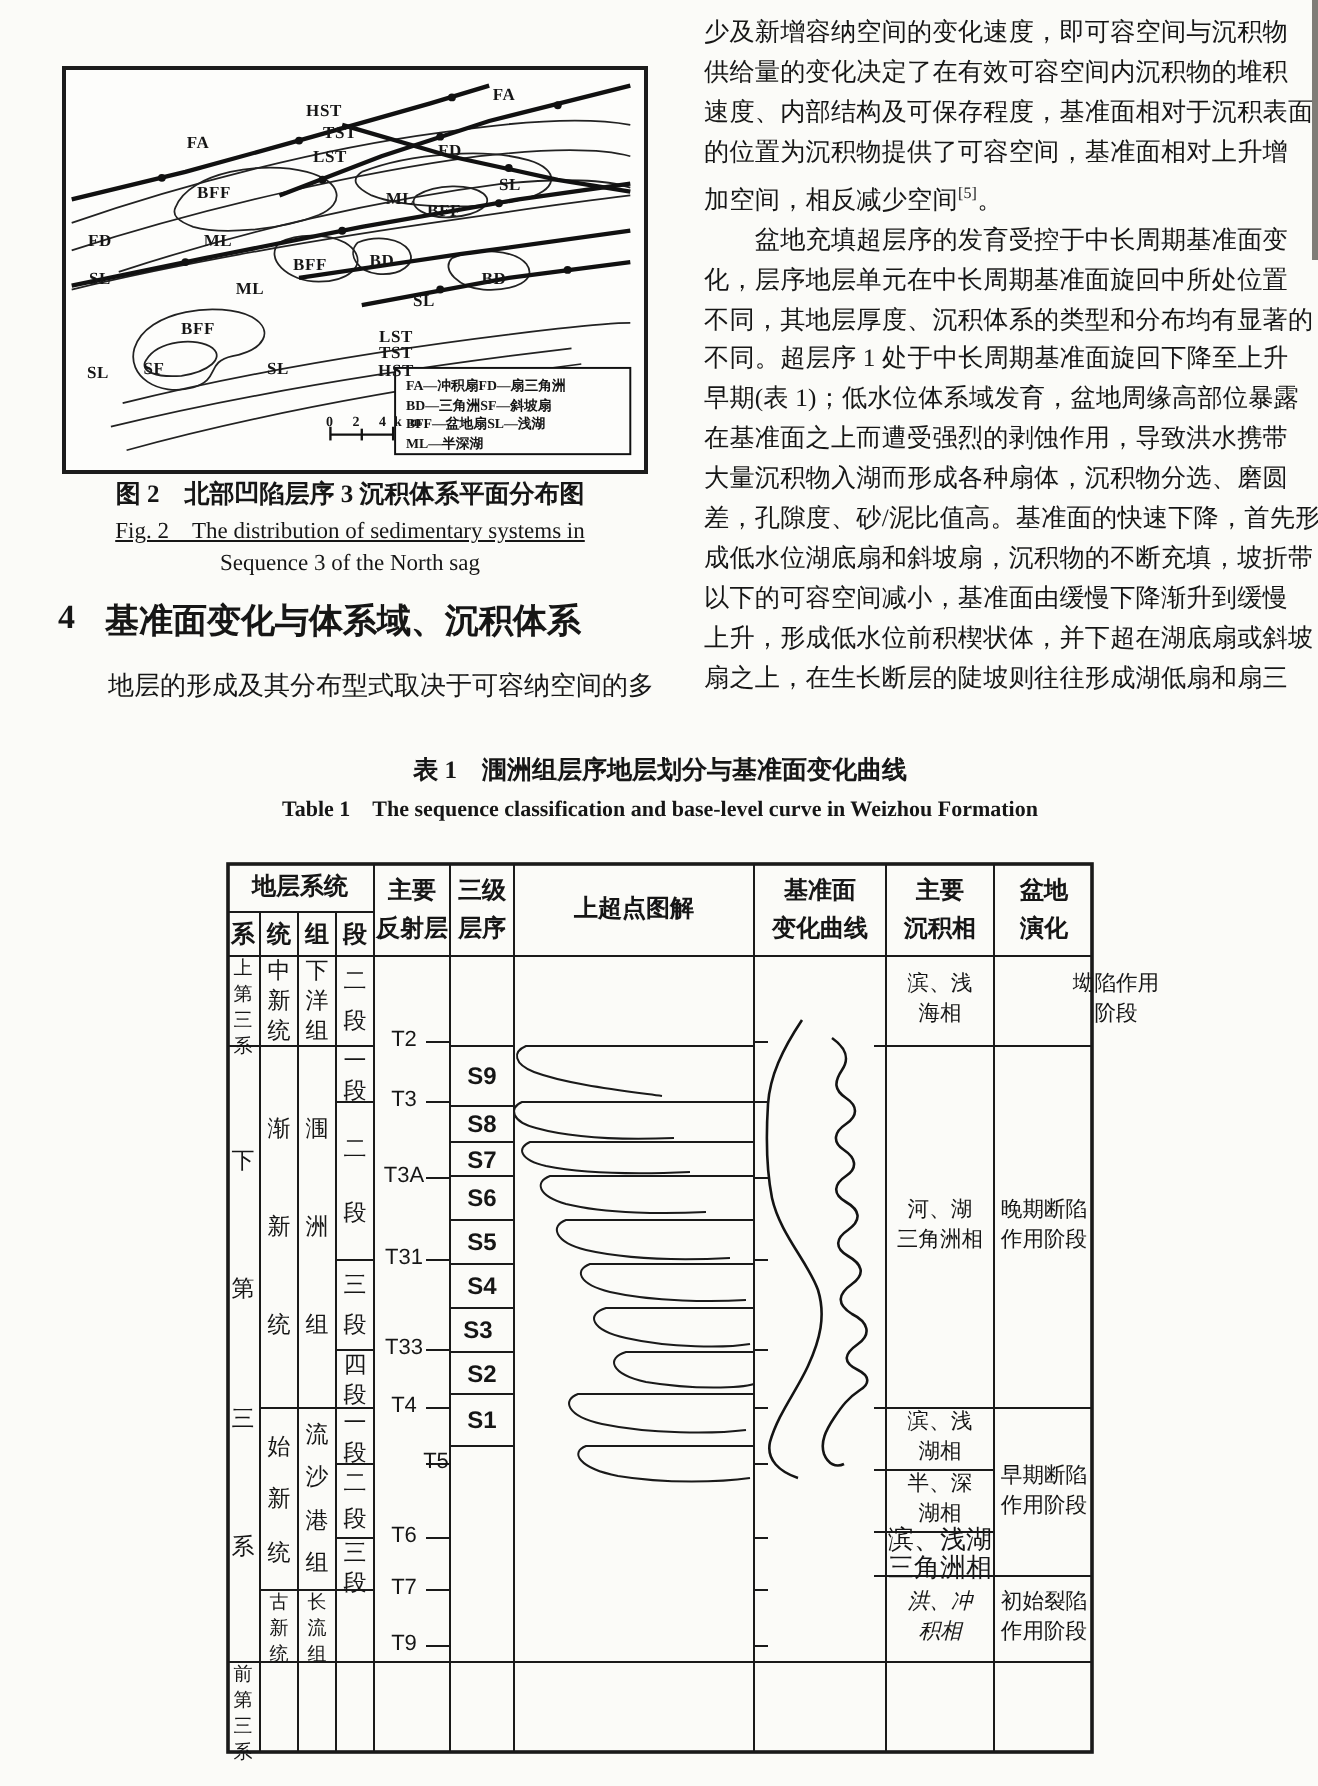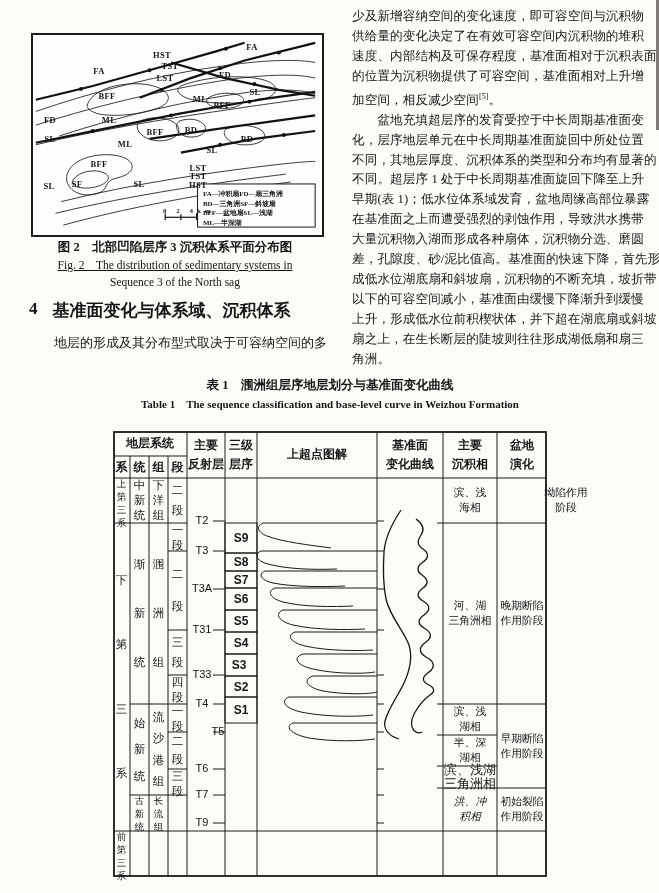--- a/index.html
+++ b/index.html
@@ -155,21 +155,20 @@
       <div class="rline">不同，其地层厚度、沉积体系的类型和分布均有显著的</div>
       <div class="rline">不同。超层序 1 处于中长周期基准面旋回下降至上升</div>
       <div class="rline">早期(表 1)；低水位体系域发育，盆地周缘高部位暴露</div>
       <div class="rline">在基准面之上而遭受强烈的剥蚀作用，导致洪水携带</div>
       <div class="rline">大量沉积物入湖而形成各种扇体，沉积物分选、磨圆</div>
       <div class="rline">差，孔隙度、砂/泥比值高。基准面的快速下降，首先形</div>
       <div class="rline">成低水位湖底扇和斜坡扇，沉积物的不断充填，坡折带</div>
       <div class="rline">以下的可容空间减小，基准面由缓慢下降渐升到缓慢</div>
       <div class="rline">上升，形成低水位前积楔状体，并下超在湖底扇或斜坡</div>
       <div class="rline">扇之上，在生长断层的陡坡则往往形成湖低扇和扇三</div>
-      <div class="rline">角洲。</div>
     </div>
 
   <div id="tbl-title-zh">表 1　涠洲组层序地层划分与基准面变化曲线</div>
   <div id="tbl-title-en">Table 1　The sequence classification and base-level curve in Weizhou Formation</div>
 
   <div id="tbl">
     <svg id="tbl-grid" width="434" height="447" viewBox="0 0 434 447">
       <rect x="1" y="1" width="432" height="444" class="ln2"></rect>
 
       <line x1="17" y1="25" x2="17" y2="445" class="ln"></line>
@@ -427,21 +426,21 @@
           <div>湖相</div>
         </div>
         <div class="hcell" style="left: 330px; top: 335px; width: 54px; height: 22px; font-size: 13px; gap: 0px;">
           <div>滨、浅湖</div>
           <div>三角洲相</div>
         </div>
         <div class="hcell" style="left: 330px; top: 357px; width: 54px; height: 43px; font-style: italic;">
           <div>洪、冲</div>
           <div>积相</div>
         </div>
-        <div class="hcell" style="left: 400px; top: 47px; width: 50px; height: 45px; padding-left: 28px;">
+        <div class="hcell" style="left: 392px; top: 47px; width: 50px; height: 45px; padding-left: 28px;">
           <div>坳陷作用</div>
           <div>阶段</div>
         </div>
         <div class="hcell" style="left: 384px; top: 92px; width: 50px; height: 181px;">
           <div>晚期断陷</div>
           <div>作用阶段</div>
         </div>
         <div class="hcell" style="left: 384px; top: 273px; width: 50px; height: 84px;">
           <div>早期断陷</div>
           <div>作用阶段</div>

